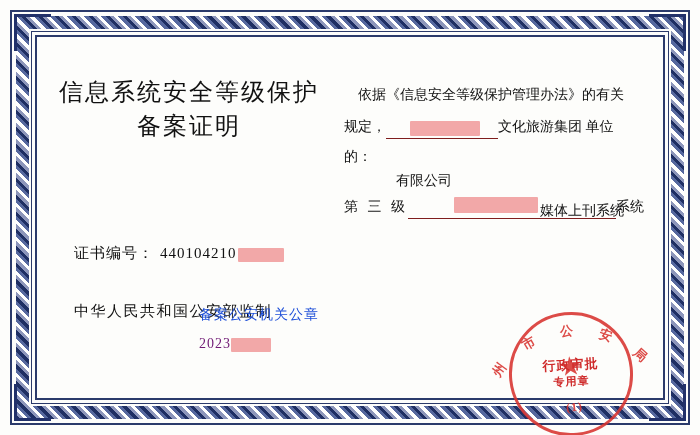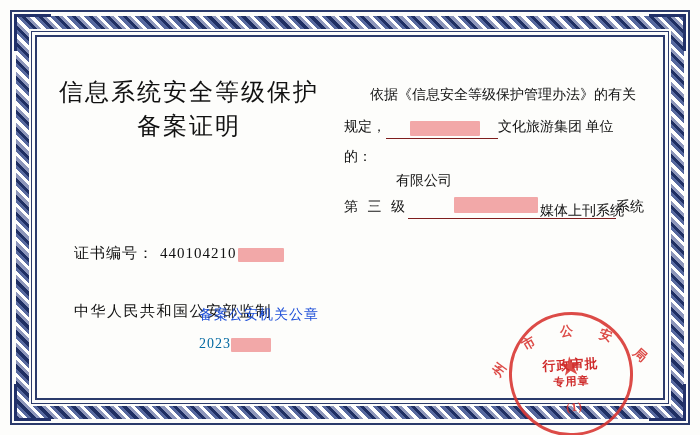--- a/index.html
+++ b/index.html
@@ -158,21 +158,21 @@
     right: 0;
     height: 100%;
     font-size: 14px;
     color: #111;
     line-height: 1.8;
   }
   .r-line {
     position: absolute;
     white-space: nowrap;
   }
-  .r1 { left: 26px; top: 38px; }
+  .r1 { left: 14px; top: 38px; }
   .r2 { left: 0px; top: 70px; }
   .r3 { left: 0px; top: 100px; }
   .r4 { left: 0px; top: 150px; }
   .r5 { left: 0px; top: 215px; }
 
   .rule {
     display: inline-block;
     border-bottom: 1px solid #7f1d1d;
     vertical-align: bottom;
     position: relative;
@@ -200,21 +200,21 @@
     top: 124px;
     font-size: 14px;
     color: #111;
   }
   .grade-label { letter-spacing: 3px; }
   .date-line {
     position: absolute;
     left: 155px;
     top: 292px;
     font-size: 14px;
-    color: #0369a1;
+    color: #701a75;
     letter-spacing: 1px;
   }
   .date-redact {
     width: 40px;
     height: 14px;
     display: inline-block;
     vertical-align: middle;
   }
   .authority {
     position: absolute;

